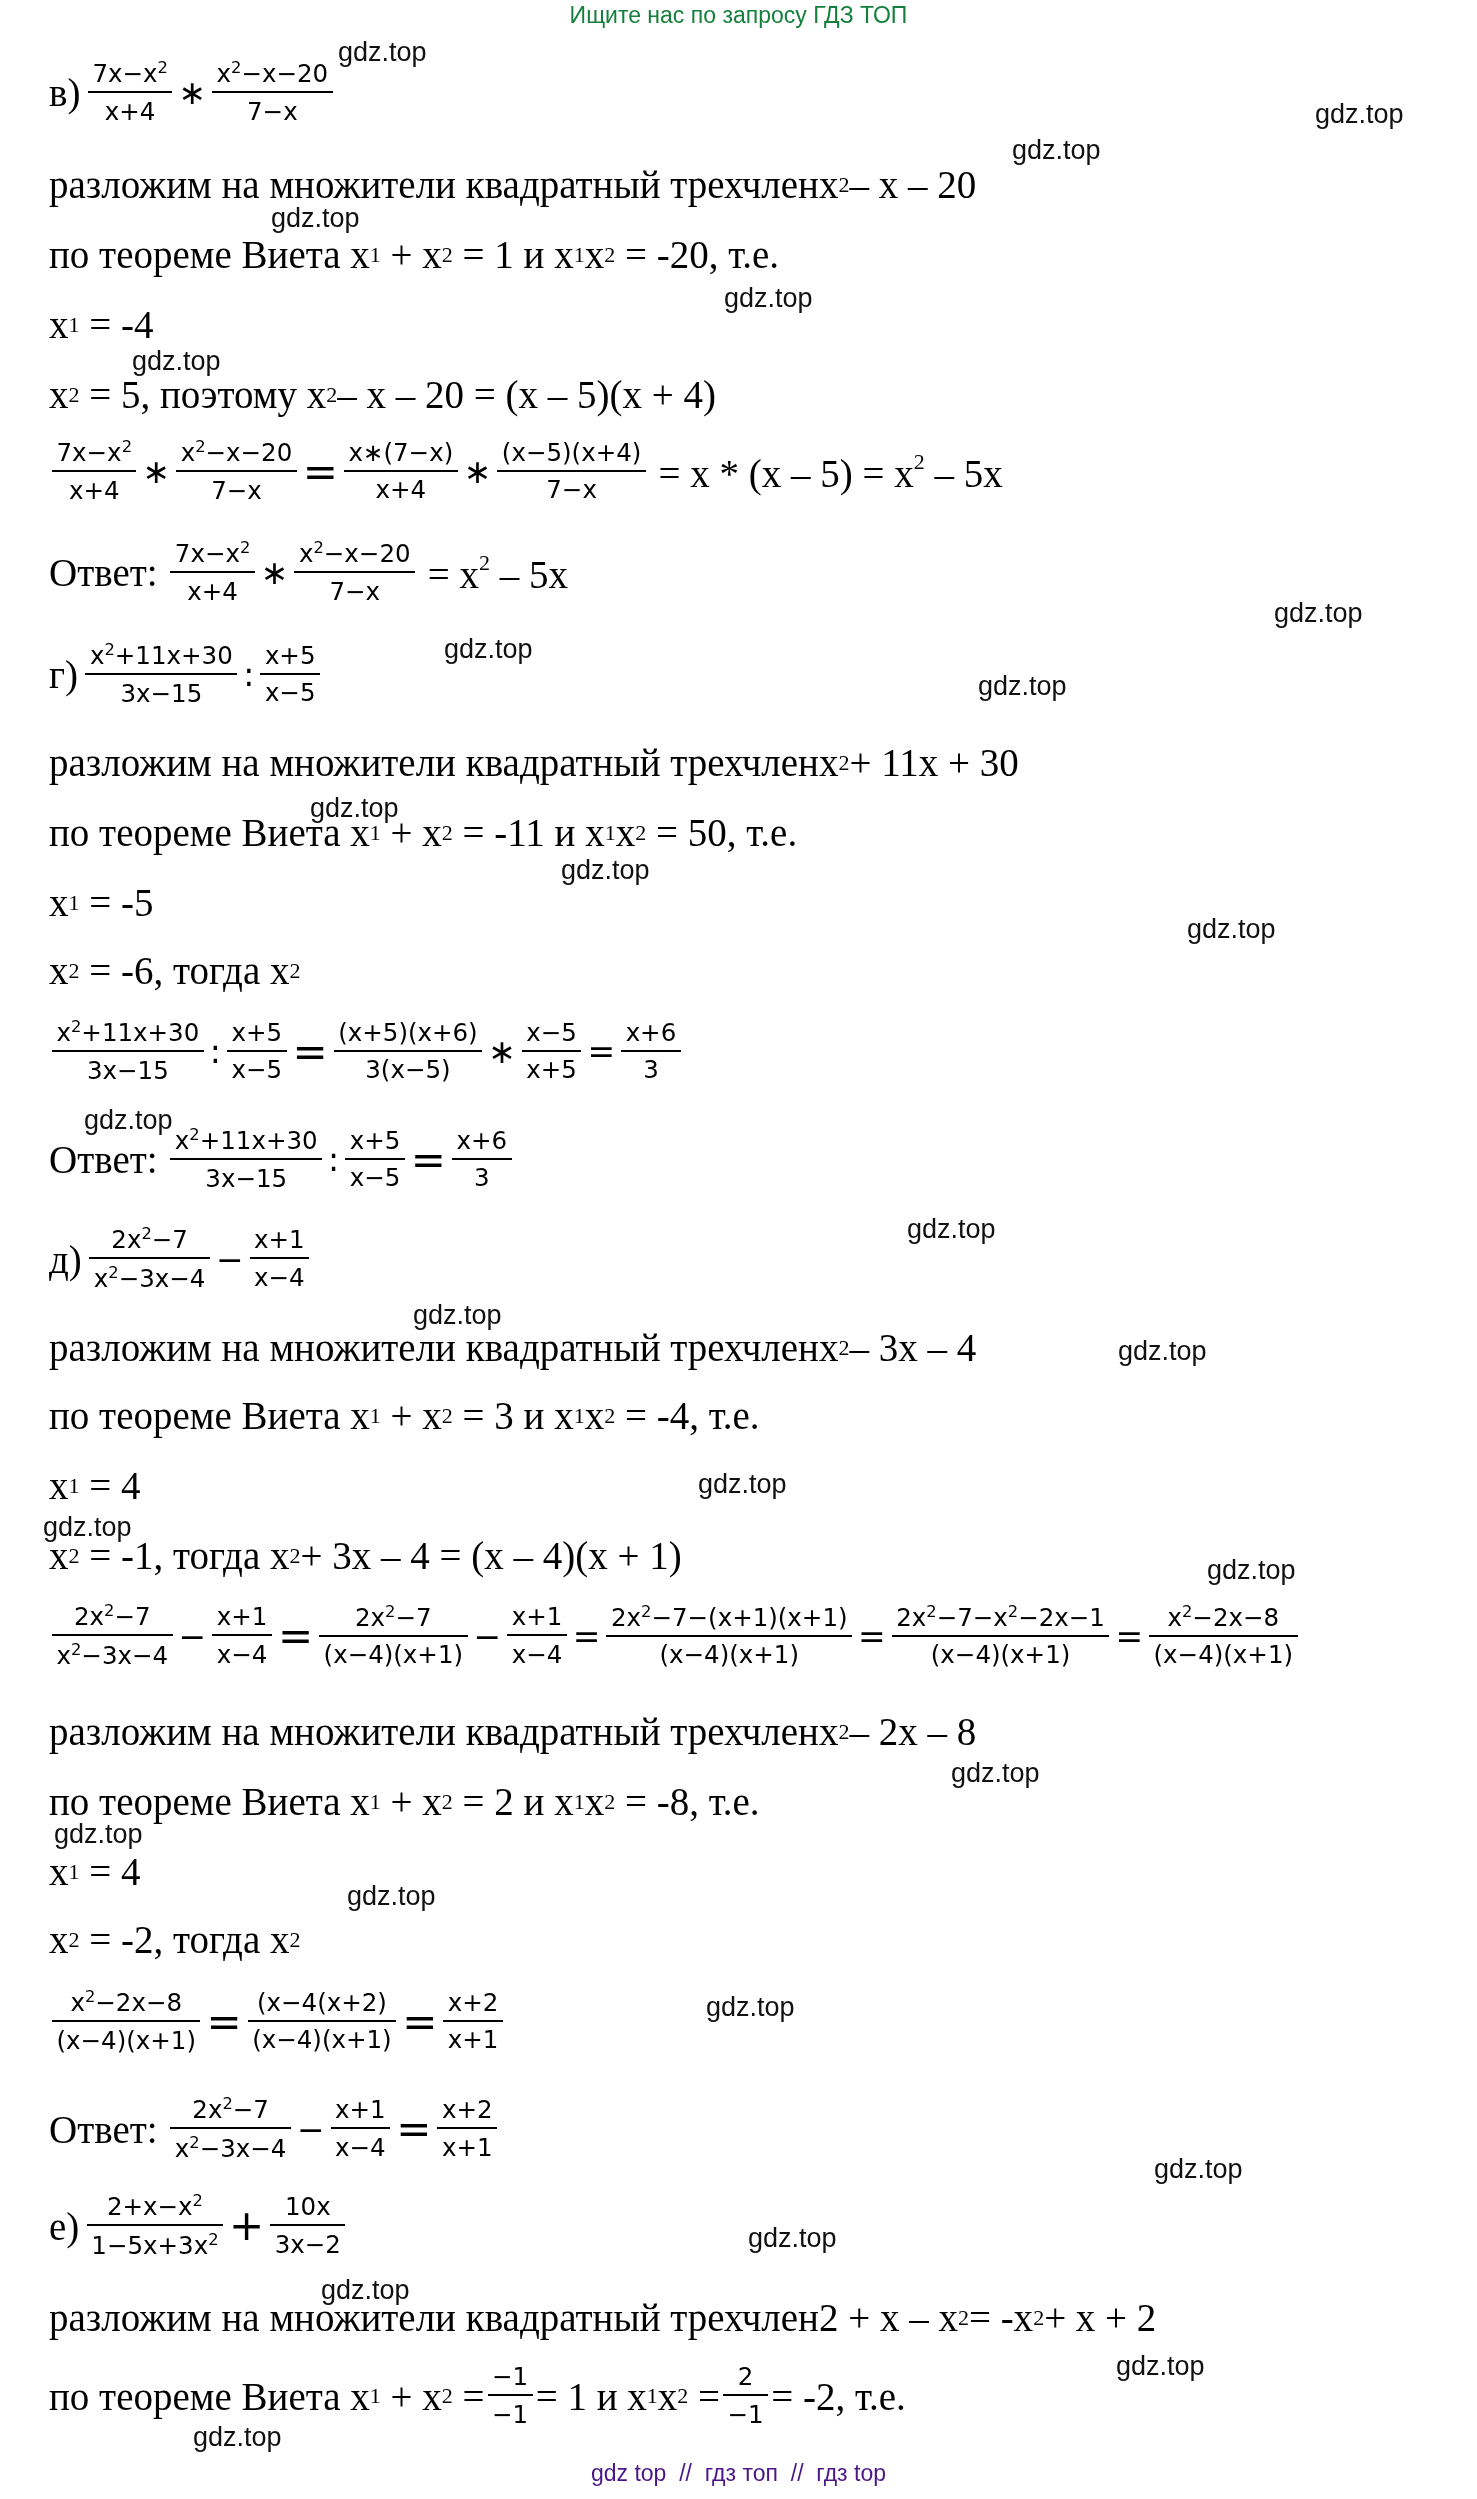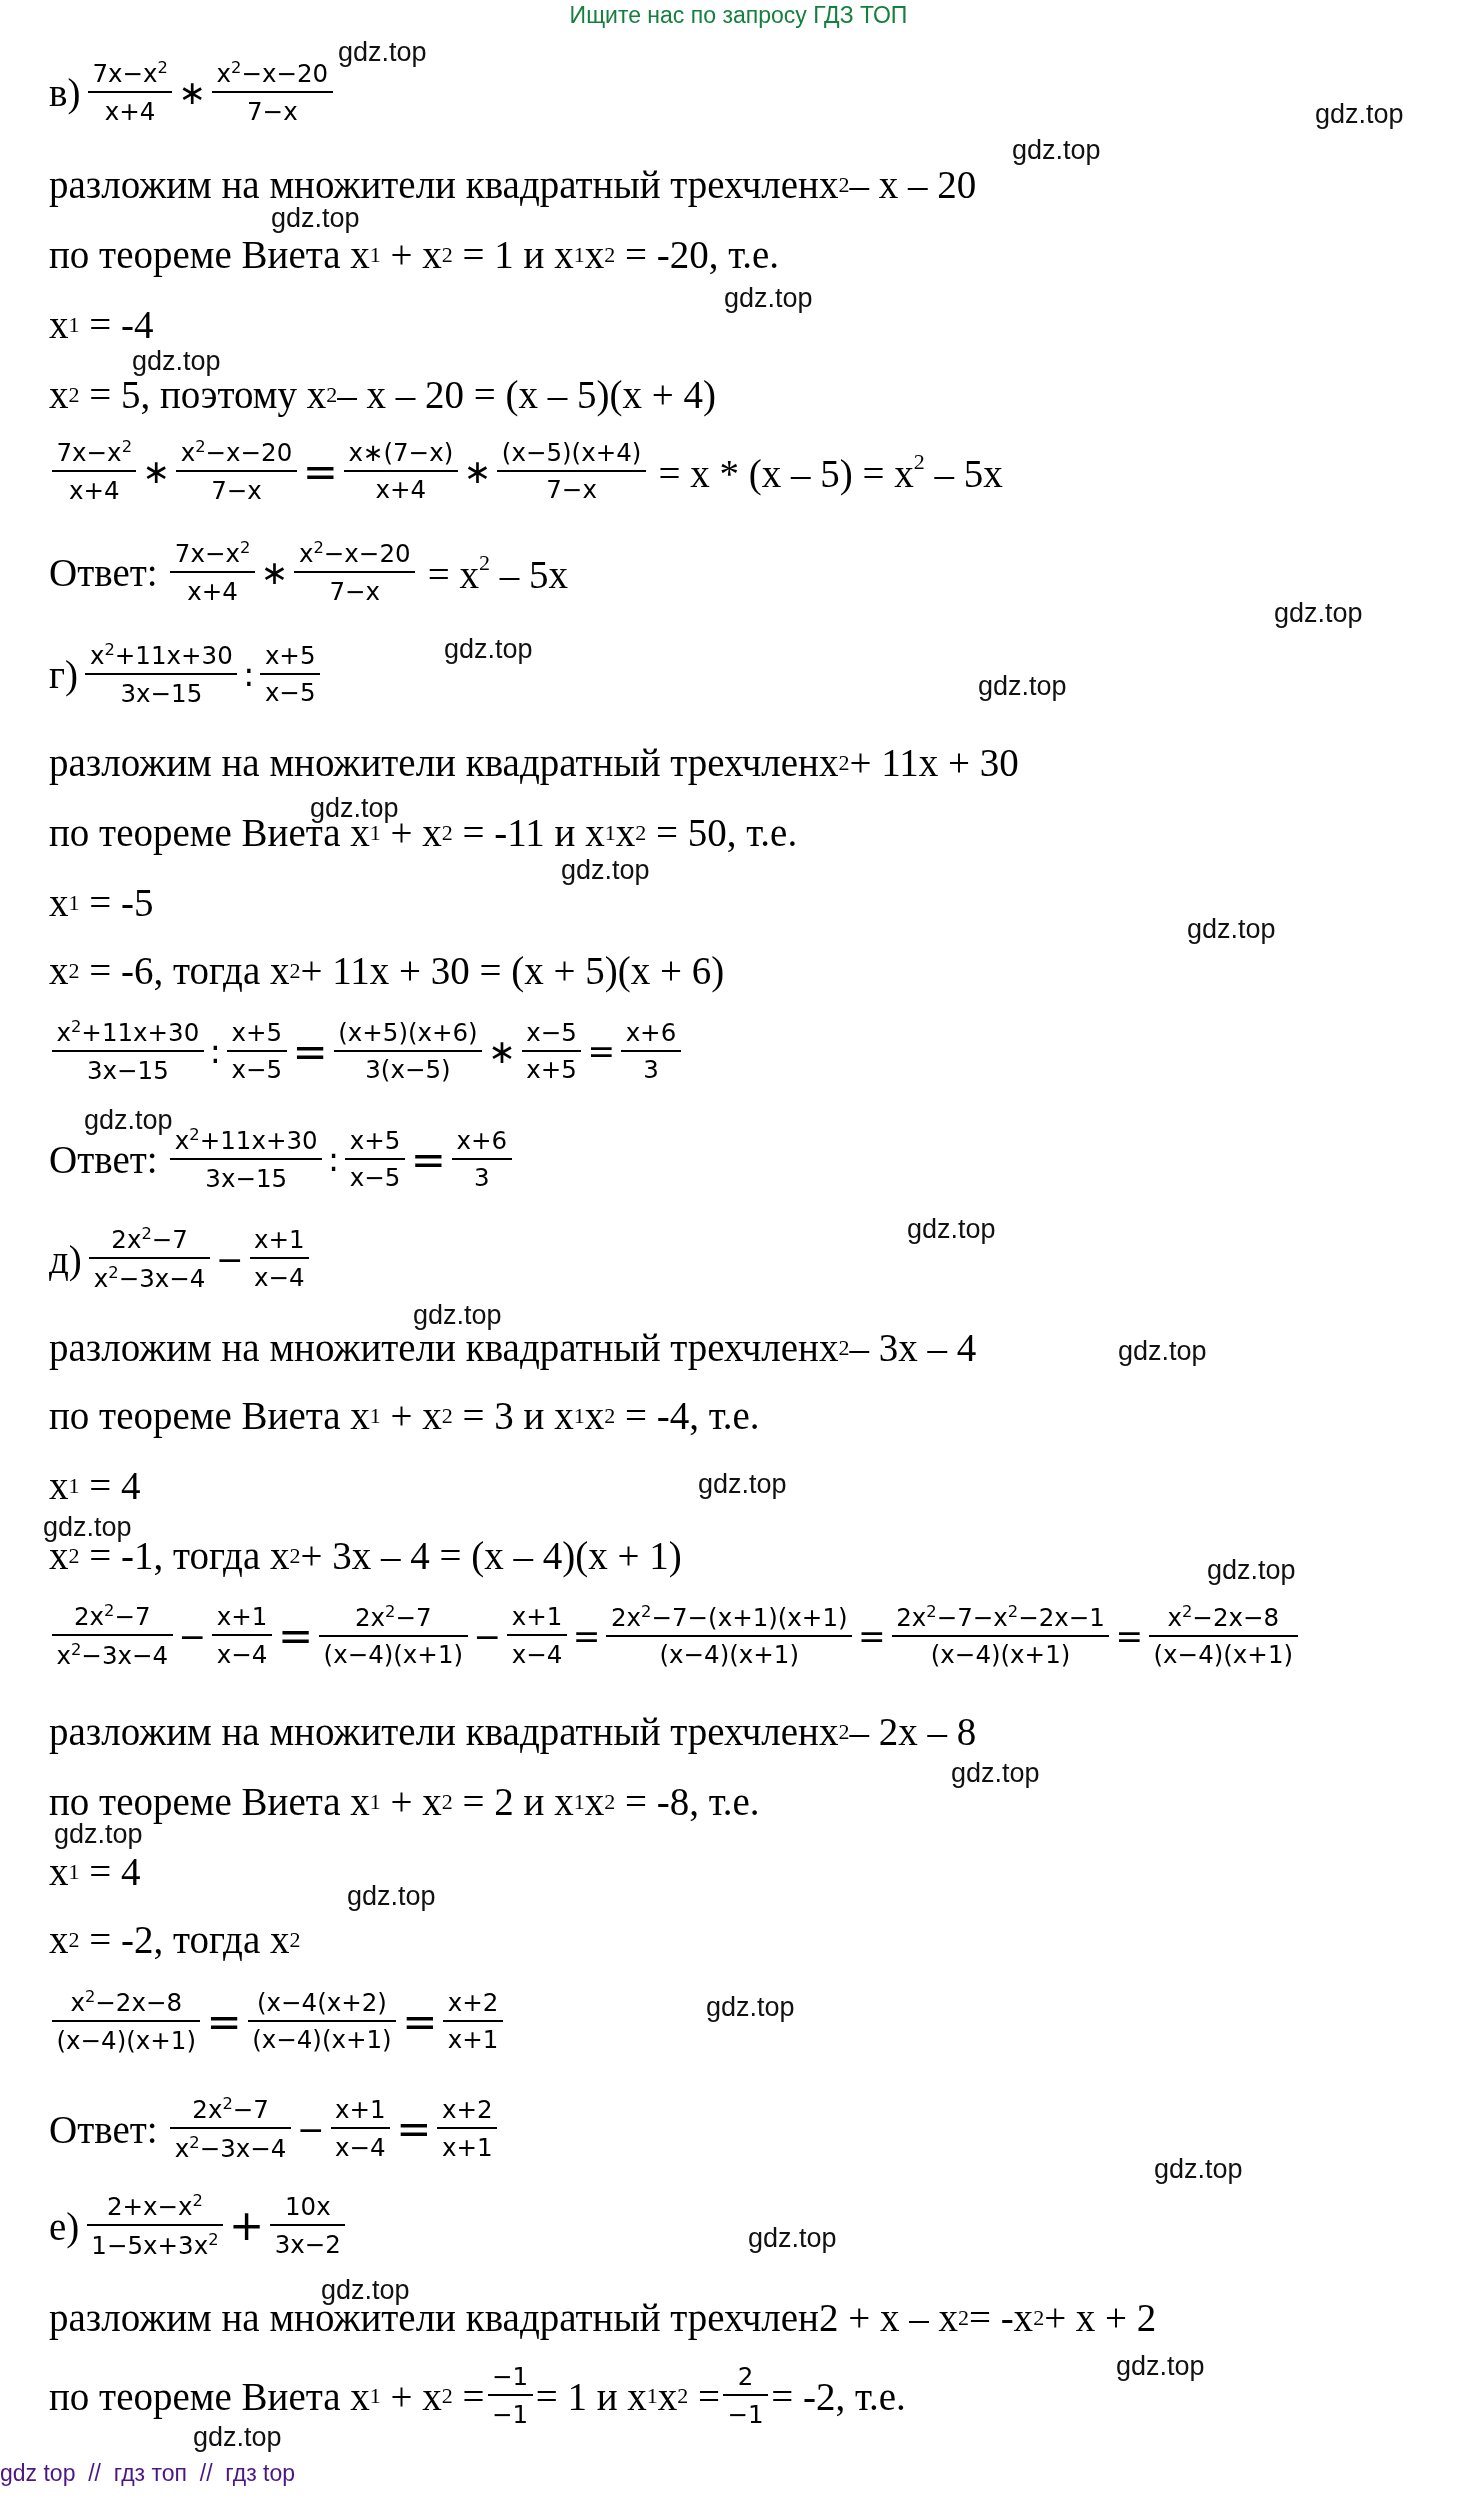--- a/index.html
+++ b/index.html
@@ -1,18 +1,18 @@
 <!DOCTYPE html>
 <html style="font-size:12px"><head>
 <meta charset="utf-8">
 <style>
   html, body { margin: 0; padding: 0; background: #ffffff; }
   body { width: 1477px; height: 2500px; position: relative; overflow: hidden; font-family: "Liberation Serif", serif; color: #000; }
   .banner { position: absolute; left: 0; width: 1477px; top: 0; height: 30px; text-align: center; font-family: "Liberation Sans", sans-serif; font-size: 23px; line-height: 30px; }
-  .footer { position: absolute; left: 0; width: 1477px; top: 2457px; height: 33px; text-align: left; font-family: "Liberation Sans", sans-serif; font-size: 23px; line-height: 33px; }
+  .footer { position: absolute; left: 0; width: 1477px; top: 2457px; height: 33px; text-align: center; font-family: "Liberation Sans", sans-serif; font-size: 23px; line-height: 33px; }
   .wm { position: absolute; font-family: "Liberation Sans", sans-serif; font-size: 27px; color: #111; line-height: 1; white-space: nowrap; }
   .line { position: absolute; left: 49px; font-size: 39px; line-height: 1; white-space: nowrap; display: flex; align-items: center; }
   .line sub { font-size: 22px; vertical-align: -7.4px; }
   .line sup { font-size: 22px; vertical-align: 18px; }
   .frac { display: inline-flex; flex-direction: column; align-items: center; margin: 0 3px; font-family: "DejaVu Sans", sans-serif; font-size: 24.5px; line-height: 1.15; }
   .frac .num { padding: 0 4.5px 3px 4.5px; }
   .frac .bar { align-self: stretch; height: 2.2px; background: #000; }
   .frac .den { padding: 4.5px 4.5px 0 4.5px; }
   .frac sup { font-size: 16.3px; vertical-align: 9px; }
   .op { font-family: "DejaVu Sans", sans-serif; font-size: 33px; margin: 0 3px; }
@@ -134,21 +134,21 @@
     </span>
 </div>
 <div class="line" style="top:743px">
     <span>разложим на множители квадратный трехчлен </span>
     <span>x</span>
     <sup>2</sup>
     <span> + 11x + 30</span>
   </div>
 <div class="line" style="top:813px"><span>по теореме Виета x</span><sub>1</sub>&nbsp;+ x<sub>2</sub>&nbsp;=&nbsp;<span>-11</span>&nbsp;и x<sub>1</sub>x<sub>2</sub>&nbsp;=&nbsp;<span>50</span><span>, т.е.</span></div>
 <div class="line" style="top:883px">x<sub>1</sub>&nbsp;=&nbsp;<span>-5</span></div>
-<div class="line" style="top:951px">x<sub>2</sub>&nbsp;=&nbsp;<span>-6, тогда x</span><sup>2</sup><span> + 11x + 30 = (x + 5)(x + 6)</span></div>
+<div class="line" style="top:951px">x<sub>2</sub>&nbsp;=&nbsp;<span>-6, тогда x</span><sup>2</sup></div>
 <div class="line" style="top:1018px">
   <span class="frac">
       <span class="num">x<sup>2</sup><span>+11x+30</span></span>
       <span class="bar"></span>
       <span class="den">3x−15</span>
     </span>
   <span class="op">:</span>
   <span class="frac">
       <span class="num">x+5</span>
       <span class="bar"></span>

